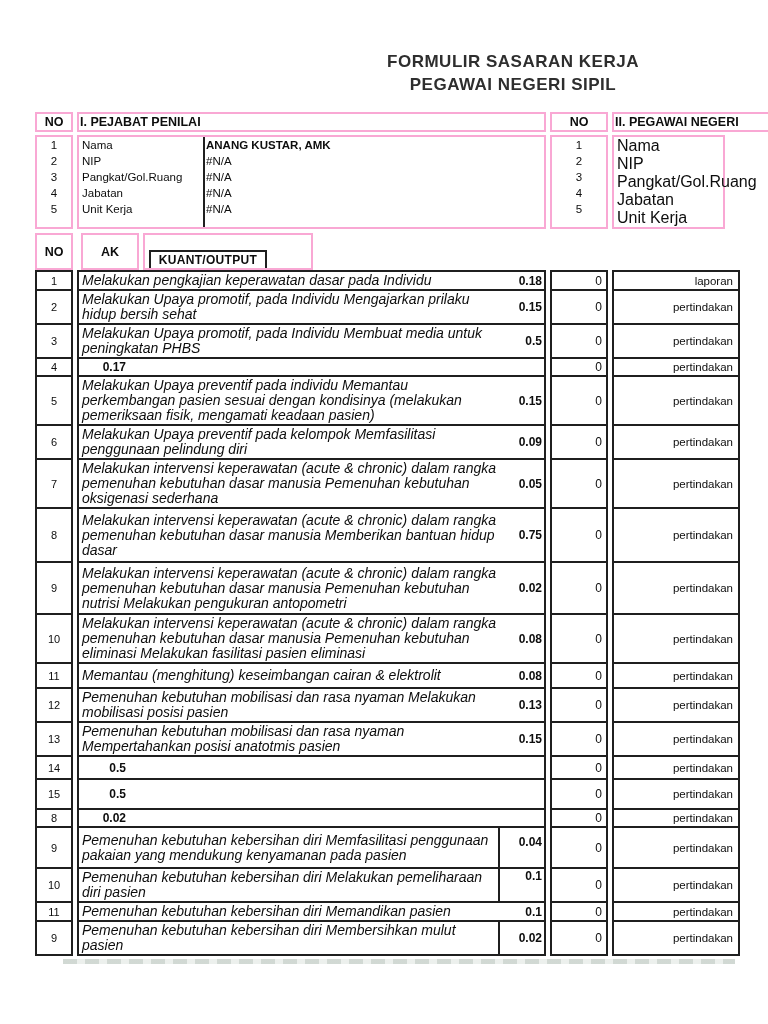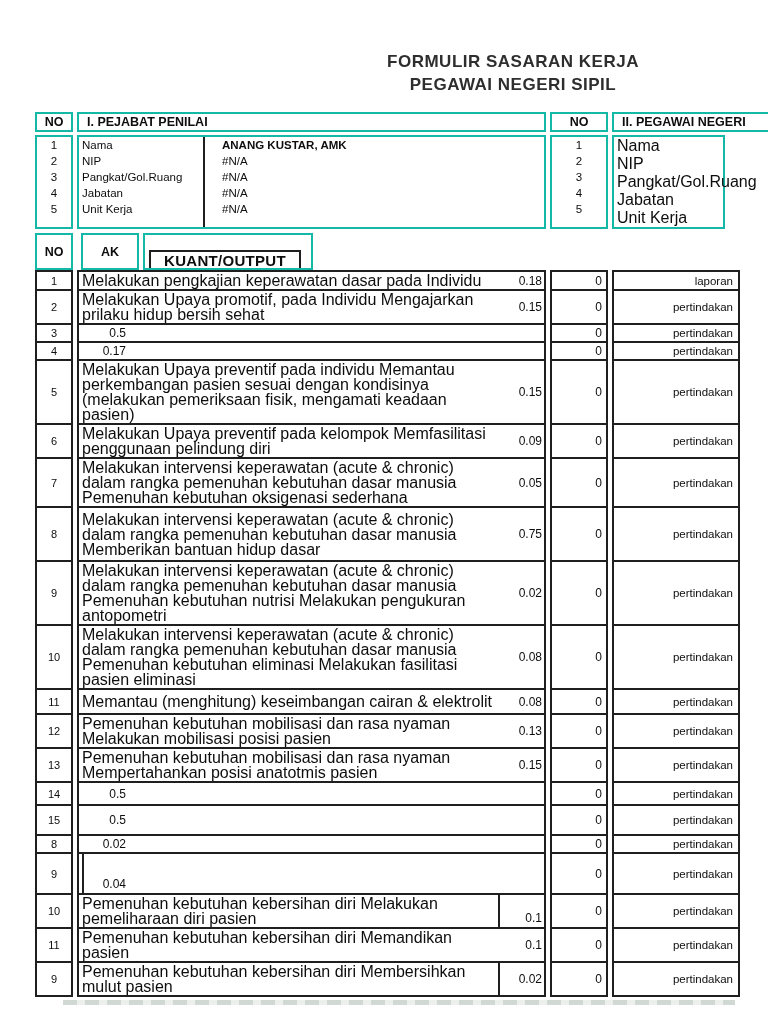--- a/index.html
+++ b/index.html
@@ -12,78 +12,78 @@
     position:relative;
   }
   .title-block {
     position:absolute; left:256px; top:50px; width:514px;
     text-align:center; color:#2e2e2e;
     font-size:17px; font-weight:700; letter-spacing:.5px; line-height:23px;
   }
   .sheet { position:absolute; left:35px; top:112px; width:760px; }
 
   
-  .bx { border:2px solid #14b8a6; background:#fff; }
+  .bx { border:2px solid #f9a8d4; background:#fff; }
 
   
   .c-no    { width:38px; flex:0 0 38px; }
   .c-desc  { width:469px; flex:0 0 469px; }
   .c-ak    { width:58px; flex:0 0 58px; }
   .c-kuant { width:128px; flex:0 0 128px; }
 
   .hgap { width:4px; flex:0 0 4px; }
 
   .frow { display:flex; align-items:stretch; }
 
   
   .sec-hdr { height:20px; font-weight:700; font-size:12.5px; }
   .sec-hdr .cell { display:flex; align-items:center; }
   .cell-center { justify-content:center; }
-  .cell-left { justify-content:flex-start; padding-left:8px; }
+  .cell-left { justify-content:flex-start; padding-left:1px; }
   .w-lhdr { width:469px; flex:0 0 469px; }
   .w-rhdr { width:170px; flex:0 0 170px; overflow:hidden; white-space:nowrap; }
 
   
   .sec-body { margin-top:3px; }
   .id-no-box { display:flex; flex-direction:column; }
   .id-no-box div, .id-grid .lbl, .id-grid .val {
     height:16px; line-height:16px; font-size:11.5px;
   }
   .id-no-box div { text-align:center; }
   .id-grid { display:flex; }
   .id-grid .col-l { width:126px; flex:0 0 126px; border-right:2px solid #1f1f1f; padding-left:3px; }
-  .id-grid .col-v { flex:1; padding-left:17px; }
+  .id-grid .col-v { flex:1; padding-left:1px; }
   .id-grid .val.strong { font-weight:700; }
   .r-labels { width:113px; flex:0 0 113px; }
   .r-labels .lbl { padding-left:3px; }
 
   
   .sec3 { margin-top:4px; }
   .sec3 .cell { display:flex; align-items:center; justify-content:center; font-weight:700; }
   .sec3-h { height:37px; font-size:12.5px; }
   .target-wrap { width:170px; flex:0 0 170px; position:relative; overflow:hidden; }
   .kuant-hdr {
-    position:absolute; left:4px; top:15px; width:152px; height:20px;
+    position:absolute; left:4px; top:15px; width:118px; height:20px;
     border:2px solid #1f1f1f; display:flex; align-items:center; justify-content:center;
-    font-size:15px; font-weight:700; letter-spacing:.3px;text-align:center;
+    font-size:12px; font-weight:700; letter-spacing:.3px;text-align:center;
   }
 
   
   .task-rows { margin-top:2px; }
   .task-row { display:flex; align-items:stretch; margin-top:-2px; }
   .task-row .cell { border:2px solid #1f1f1f; }
   .t-no { display:flex; align-items:center; justify-content:center; font-size:11px; }
   .t-desc { display:flex; align-items:stretch; padding:1px 0 1px 3px; }
-  .t-desc .txt { flex:1; font-size:16px; line-height:15px; display:flex; align-items:center; }
+  .t-desc .txt { flex:1; font-size:14px; line-height:15px; display:flex; align-items:center;font-style:italic; }
   .t-desc .num {
     width:46px; flex:0 0 46px; text-align:right; padding-right:2px;
-    font-size:12px; display:flex; align-items:center; justify-content:flex-end;
+    font-size:12px; display:flex; align-items:center; justify-content:flex-end;font-weight:bold;
   }
   .t-desc .num.boxed { border-left:2px solid #1f1f1f; margin:-1px 0; }
-  .t-desc .num.bottom { align-items:flex-end; padding-bottom:2px;text-align:center; }
+  .t-desc .num.bottom { align-items:flex-end; padding-bottom:18px;text-align:center; }
   .t-ak { display:flex; align-items:center; justify-content:flex-end; padding-right:4px; font-size:12px; }
   .t-kuant { display:flex; align-items:center; justify-content:flex-end; padding-right:5px; font-size:11.5px; }
 
   
   .task-row:nth-child(1)  .cell { min-height:17px; }
   .task-row:nth-child(8)  .cell { min-height:56px; }
   .task-row:nth-child(9)  .cell { min-height:54px; }
   .task-row:nth-child(10) .cell { min-height:50px; }
   .task-row:nth-child(11) .cell { min-height:27px; }
   .task-row:nth-child(14) .cell { min-height:25px; }
@@ -196,20 +196,21 @@
     <div class="hgap"></div>
     <div class="cell t-ak c-ak">0</div>
     <div class="hgap"></div>
     <div class="cell t-kuant c-kuant">pertindakan</div>
   </div>
 
   <div class="task-row">
     <div class="cell t-no c-no">3</div>
     <div class="hgap"></div>
     <div class="cell t-desc c-desc">
+      <div class="txt">Melakukan Upaya promotif, pada Individu Membuat media untuk peningkatan PHBS</div>
       <div class="num">0.5</div>
     </div>
     <div class="hgap"></div>
     <div class="cell t-ak c-ak">0</div>
     <div class="hgap"></div>
     <div class="cell t-kuant c-kuant">pertindakan</div>
   </div>
 
   <div class="task-row">
     <div class="cell t-no c-no">4</div>
@@ -373,20 +374,21 @@
     <div class="hgap"></div>
     <div class="cell t-ak c-ak">0</div>
     <div class="hgap"></div>
     <div class="cell t-kuant c-kuant">pertindakan</div>
   </div>
 
   <div class="task-row">
     <div class="cell t-no c-no">9</div>
     <div class="hgap"></div>
     <div class="cell t-desc c-desc">
+      <div class="txt">Pemenuhan kebutuhan kebersihan diri Memfasilitasi penggunaan pakaian yang mendukung kenyamanan pada pasien</div>
       <div class="num boxed bottom">0.04</div>
     </div>
     <div class="hgap"></div>
     <div class="cell t-ak c-ak">0</div>
     <div class="hgap"></div>
     <div class="cell t-kuant c-kuant">pertindakan</div>
   </div>
 
   <div class="task-row">
     <div class="cell t-no c-no">10</div>

